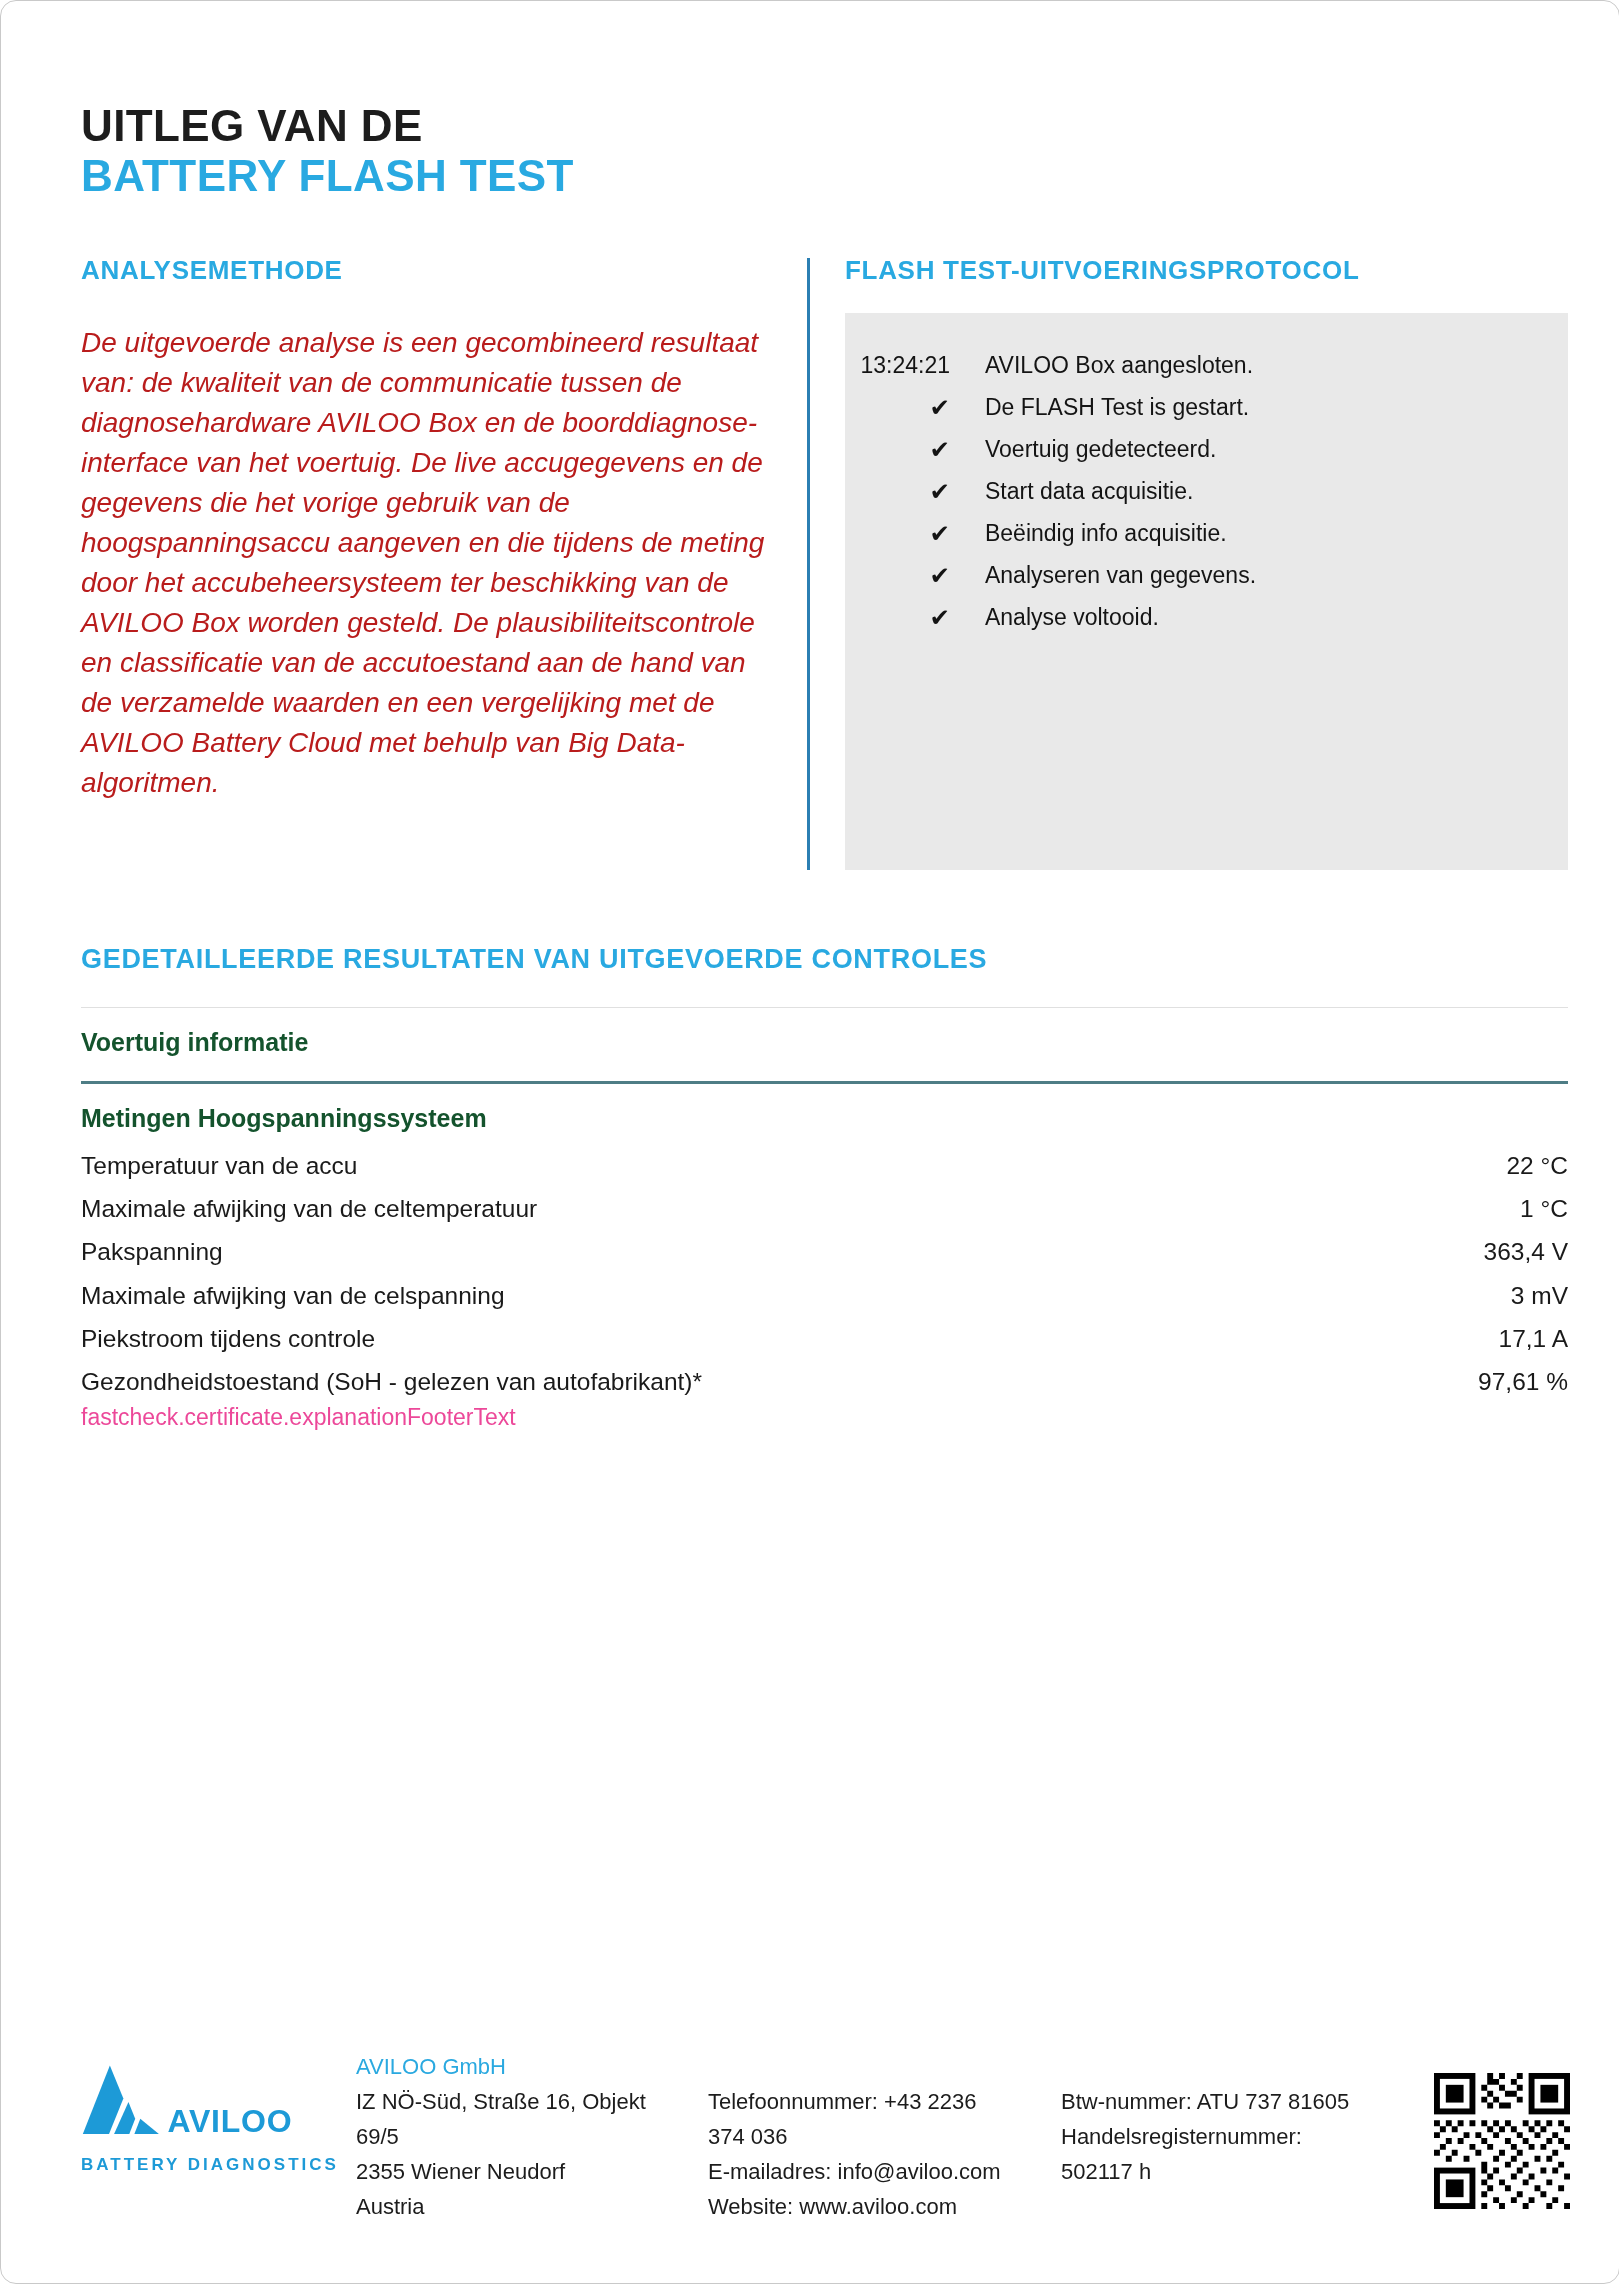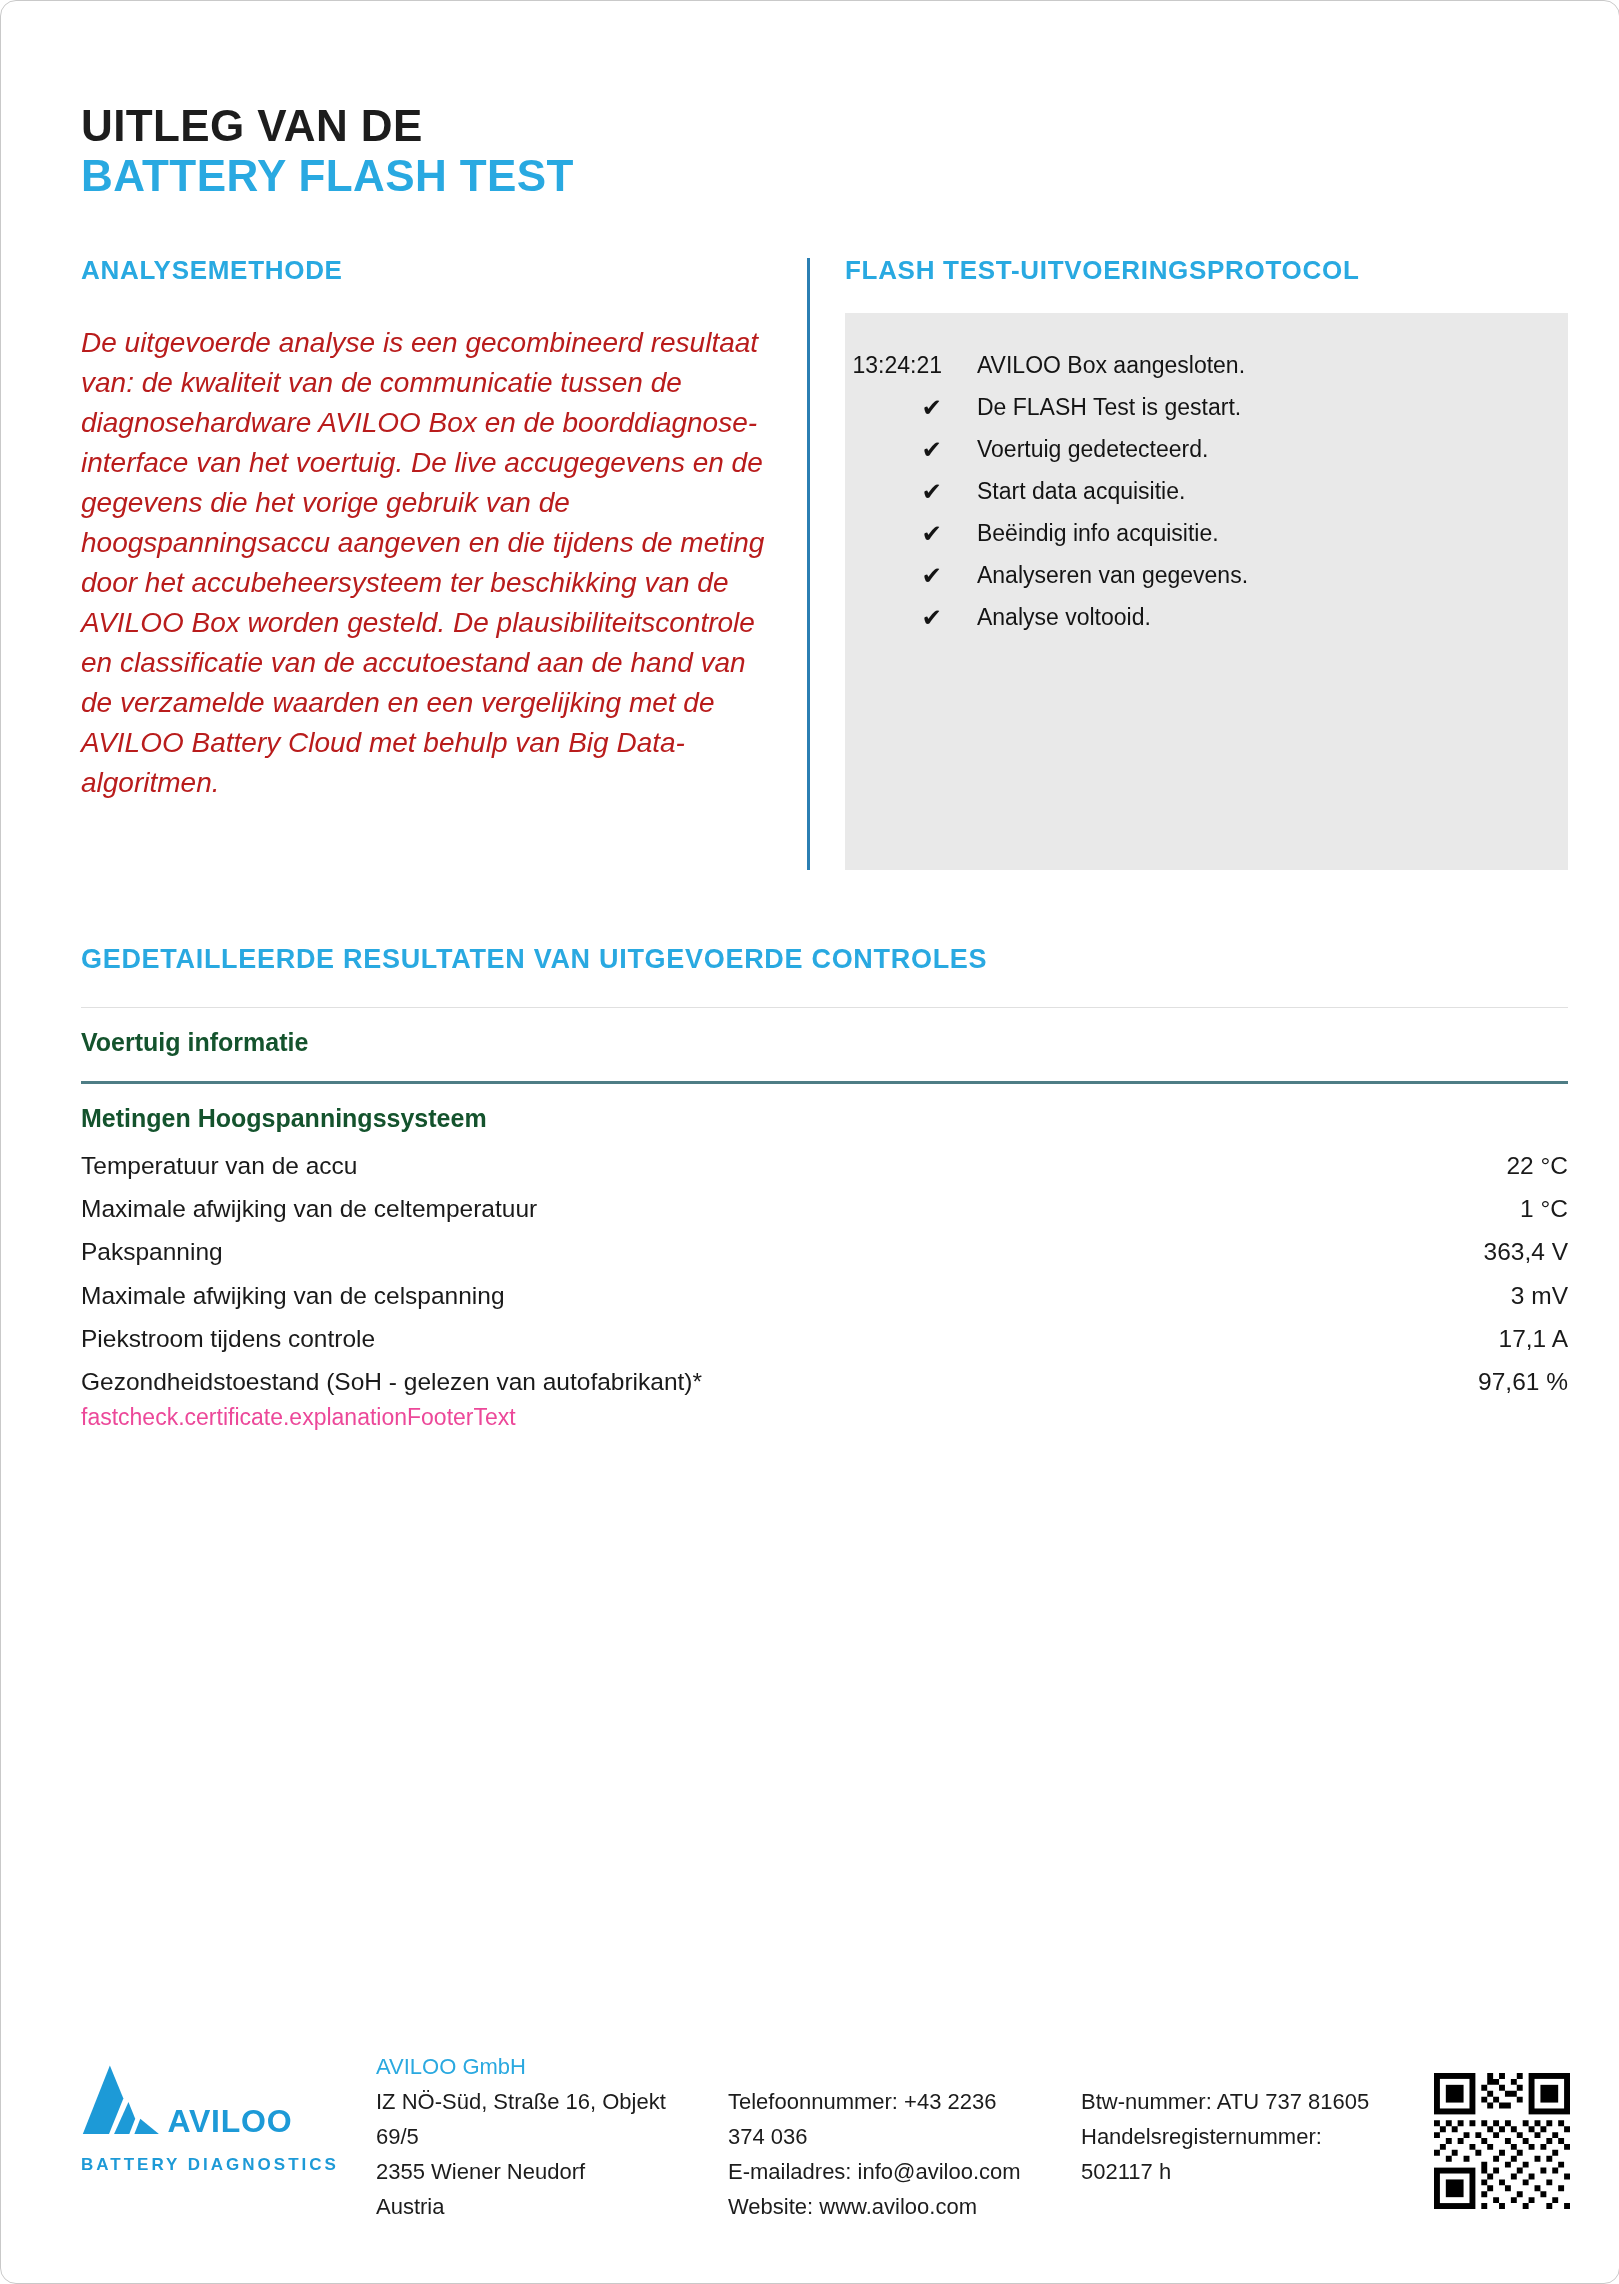--- a/index.html
+++ b/index.html
@@ -12,42 +12,42 @@
   h1,h2,h3,p { margin:0; }
   .title { font-size:44px; line-height:50px; font-weight:bold; letter-spacing:0.4px; }
   .title .l2 { color:#29a9e1; }
 
   .columns { display:flex; margin-top:54px; }
   .col-left { width:702px; flex:none; }
   .section-heading { font-size:26px; font-weight:bold; color:#29a9e1; letter-spacing:0.7px; }
   .analysis-body { margin-top:37px; font-size:28px; line-height:40px; color:#b91c1c;font-style:italic; }
   .vdivider { flex:none; width:3.4px; background:#2b7fb3; margin:3.4px 35px 0 23.6px; }
   .col-right { flex:1; }
-  .protocol-box { margin-top:27px; background:#e9e9e9; height:557px; box-sizing:border-box; padding:40px 17px 0 6px; }
+  .protocol-box { margin-top:27px; background:#e9e9e9; height:557px; box-sizing:border-box; padding:40px 17px 0 14px; }
   .prow { display:flex; font-size:23px; line-height:25px; margin-bottom:17px; color:#141414; }
   .pmark { width:91px; text-align:right; flex:none; }
   .prow.check .pmark { font-weight:bold; font-size:24.5px; }
   .plabel { margin-left:35px; }
 
   .results-heading { margin-top:74px; font-size:27px; font-weight:bold; color:#29a9e1; letter-spacing:0.7px; }
   .rule-light { border:none; border-top:1.7px solid #e0e0e0; margin:32px 0 0 0; }
   .subhead { font-size:25px; font-weight:bold; color:#14532d; margin-top:20px; }
   .datarows { margin-top:11.8px; }
   .drow { display:flex; justify-content:space-between; font-size:24.5px; line-height:28px; padding:7.6px 0; color:#1a1a1a; }
   .drow .val { text-align:right; white-space:nowrap; }
   .rule-teal { border:none; border-top:3.4px solid #4e7d85; margin:23.6px 0 0 0; }
   .note { font-size:23px; color:#ec4899; }
 
   .footer { position:absolute; left:80px; right:49px; bottom:59px; display:flex; align-items:flex-start; }
   .logo-block { width:275px; flex:none; padding-top:13.5px; }
   .logo-row { display:flex; align-items:flex-end; }
   .logo-word { font-size:32px; line-height:0.92; font-weight:bold; color:#1d9ad7; letter-spacing:0.8px; margin-left:8.4px; }
   .logo-tagline { font-size:17px; font-weight:bold; color:#1d9ad7; letter-spacing:3px; margin-top:18.6px; white-space:nowrap; }
   .fcol { font-size:22px; line-height:35px; color:#1c1c1c; }
-  .fcol.address { width:312px; margin-left:20px; }
+  .fcol.address { width:312px; }
   .company-name { color:#2aa9e0; }
   .fcol.contact { width:304px; margin-left:40px; padding-top:35px; }
   .fcol.registration { width:295px; margin-left:49px; padding-top:35px; }
   .qr-wrap { margin-left:auto; margin-top:23.6px; width:136px; height:136px; }
 </style>
 </head>
 <body>
 
 <div class="page">
 

